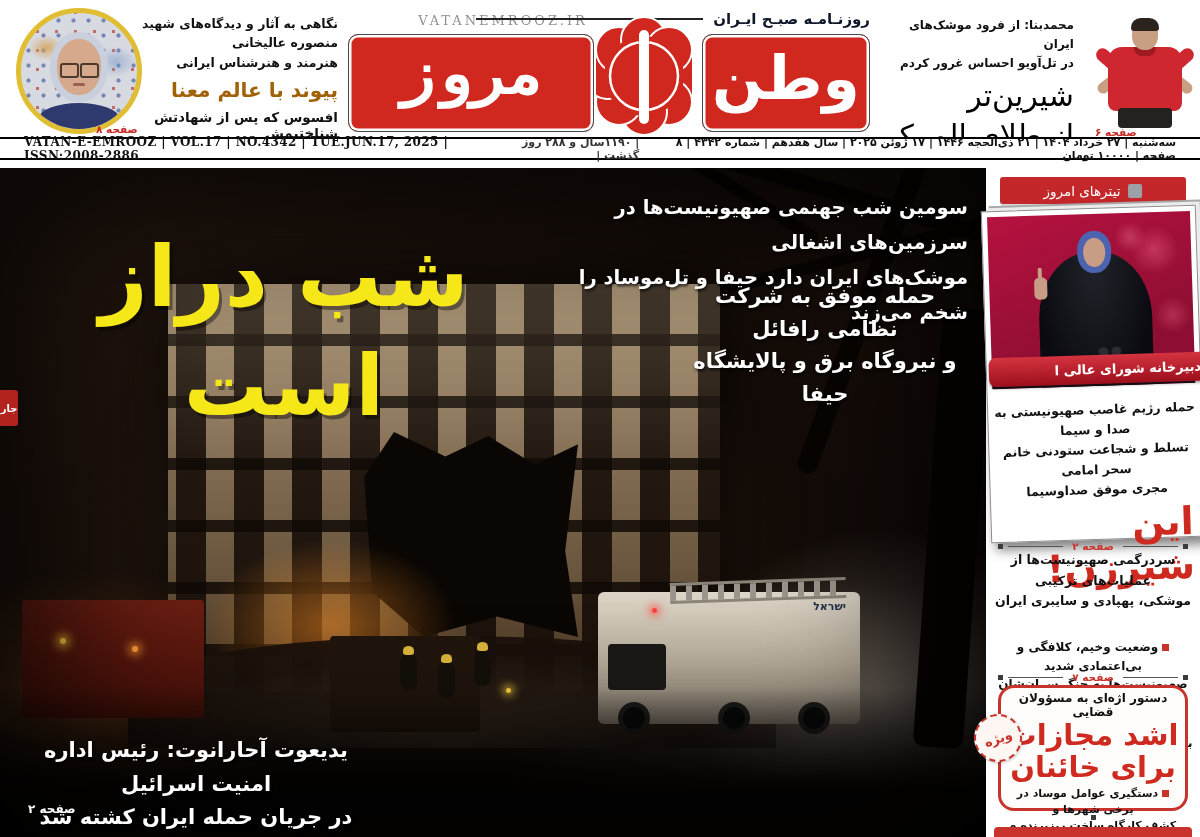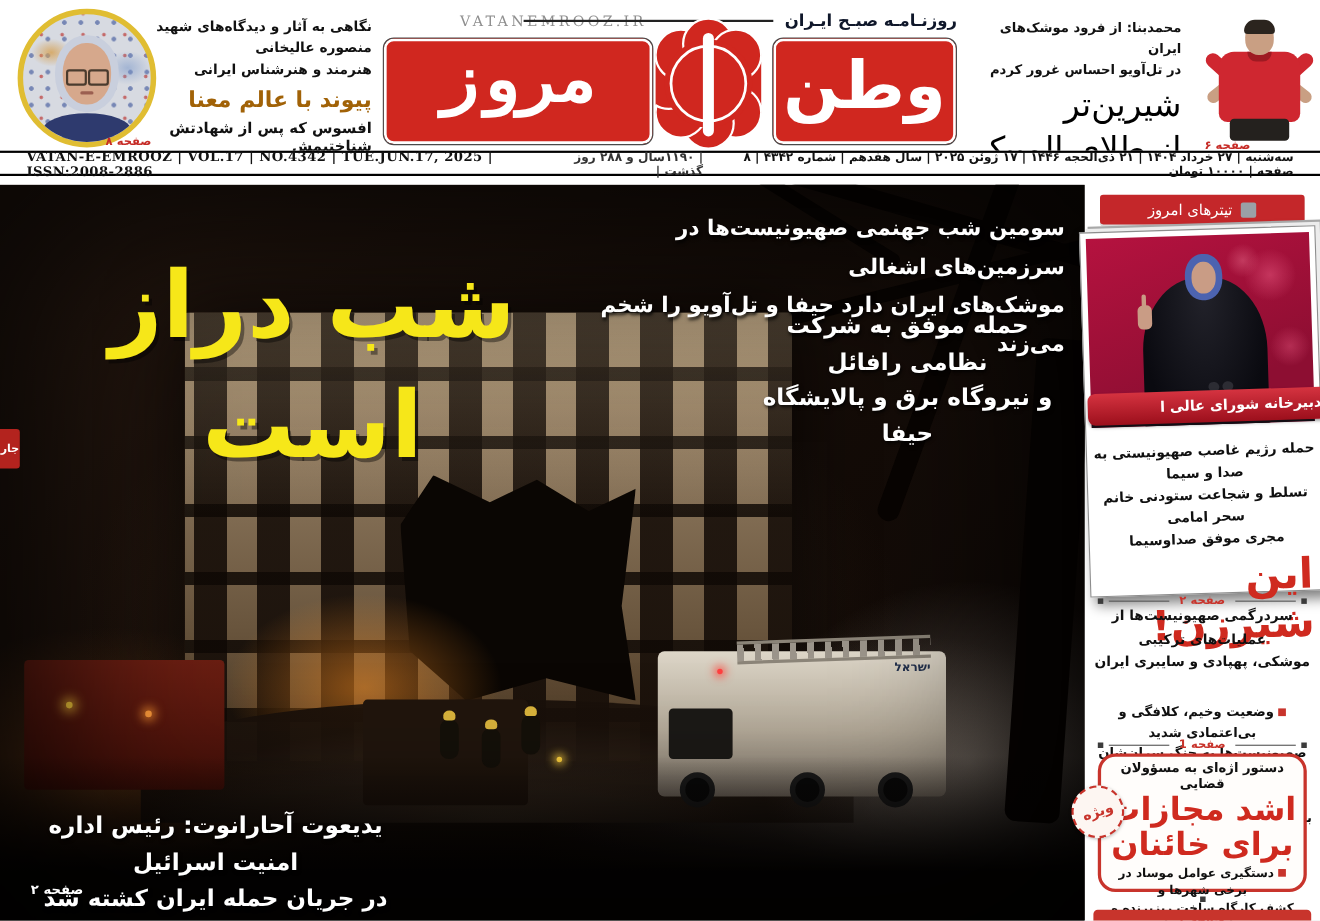--- a/index.html
+++ b/index.html
@@ -281,21 +281,21 @@
     <div class="ff" style="left:400px;top:486px;"></div>
     <div class="ff" style="left:438px;top:494px;"></div>
     <div class="ff" style="left:474px;top:482px;"></div>
     <div class="dot" style="left:506px;top:520px;width:5px;height:5px;background:#ffd23e;box-shadow:0 0 8px 3px rgba(255,210,70,.8);"></div>
     <div class="foreground"></div>
     <div class="vignette"></div>
 
     <div class="abs hero-headline rtl">شب دراز است</div>
     <div class="abs hero-deck rtl">
       <div>سومین شب جهنمی صهیونیست‌ها در سرزمین‌های اشغالی</div>
-      <div>موشک‌های ایران دارد حیفا و تل‌آویو را شخم می‌زند</div>
+      <div>موشک‌های ایران دارد حیفا و تل‌موساد را شخم می‌زند</div>
     </div>
     <div class="abs hero-sub rtl">
       <div>حمله موفق به شرکت نظامی رافائل</div>
       <div>و نیروگاه برق و پالایشگاه حیفا</div>
     </div>
     <div class="abs hero-bottom rtl">
       <div>یدیعوت آحارانوت: رئیس اداره امنیت اسرائیل</div>
       <div>در جریان حمله ایران کشته شد</div>
     </div>
     <div class="abs hero-bpage rtl">صفحه ۲</div>
@@ -348,21 +348,21 @@
       </div>
       <div class="bullet">
         <span class="bsq"></span><span>افزایش حمایت آمریکایی‌ها از رژیم اشغالگر</span><br>
         <span>با ارسال هواپیماهای سوخت‌رسان به منطقه</span>
       </div>
     </div>
 
     <div class="divider" style="top:503px;">
       <span class="dv-sq"></span>
         <span class="dv-ln"></span>
-      <span class="dv-label rtl">صفحه 1</span>
+      <span class="dv-label rtl">صفحه ۷</span>
       <span class="dv-ln"></span>
         <span class="dv-sq"></span>
     </div>
 
     <div class="s3box">
       <div class="s3kick rtl">دستور اژه‌ای به مسؤولان قضایی</div>
       <div class="s3head">اشد مجازات</div>
       <div class="s3head">برای خائنان</div>
       <div class="s3bullet">
         <span class="bsq"></span><span>دستگیری عوامل موساد در برخی شهرها و</span><br>

